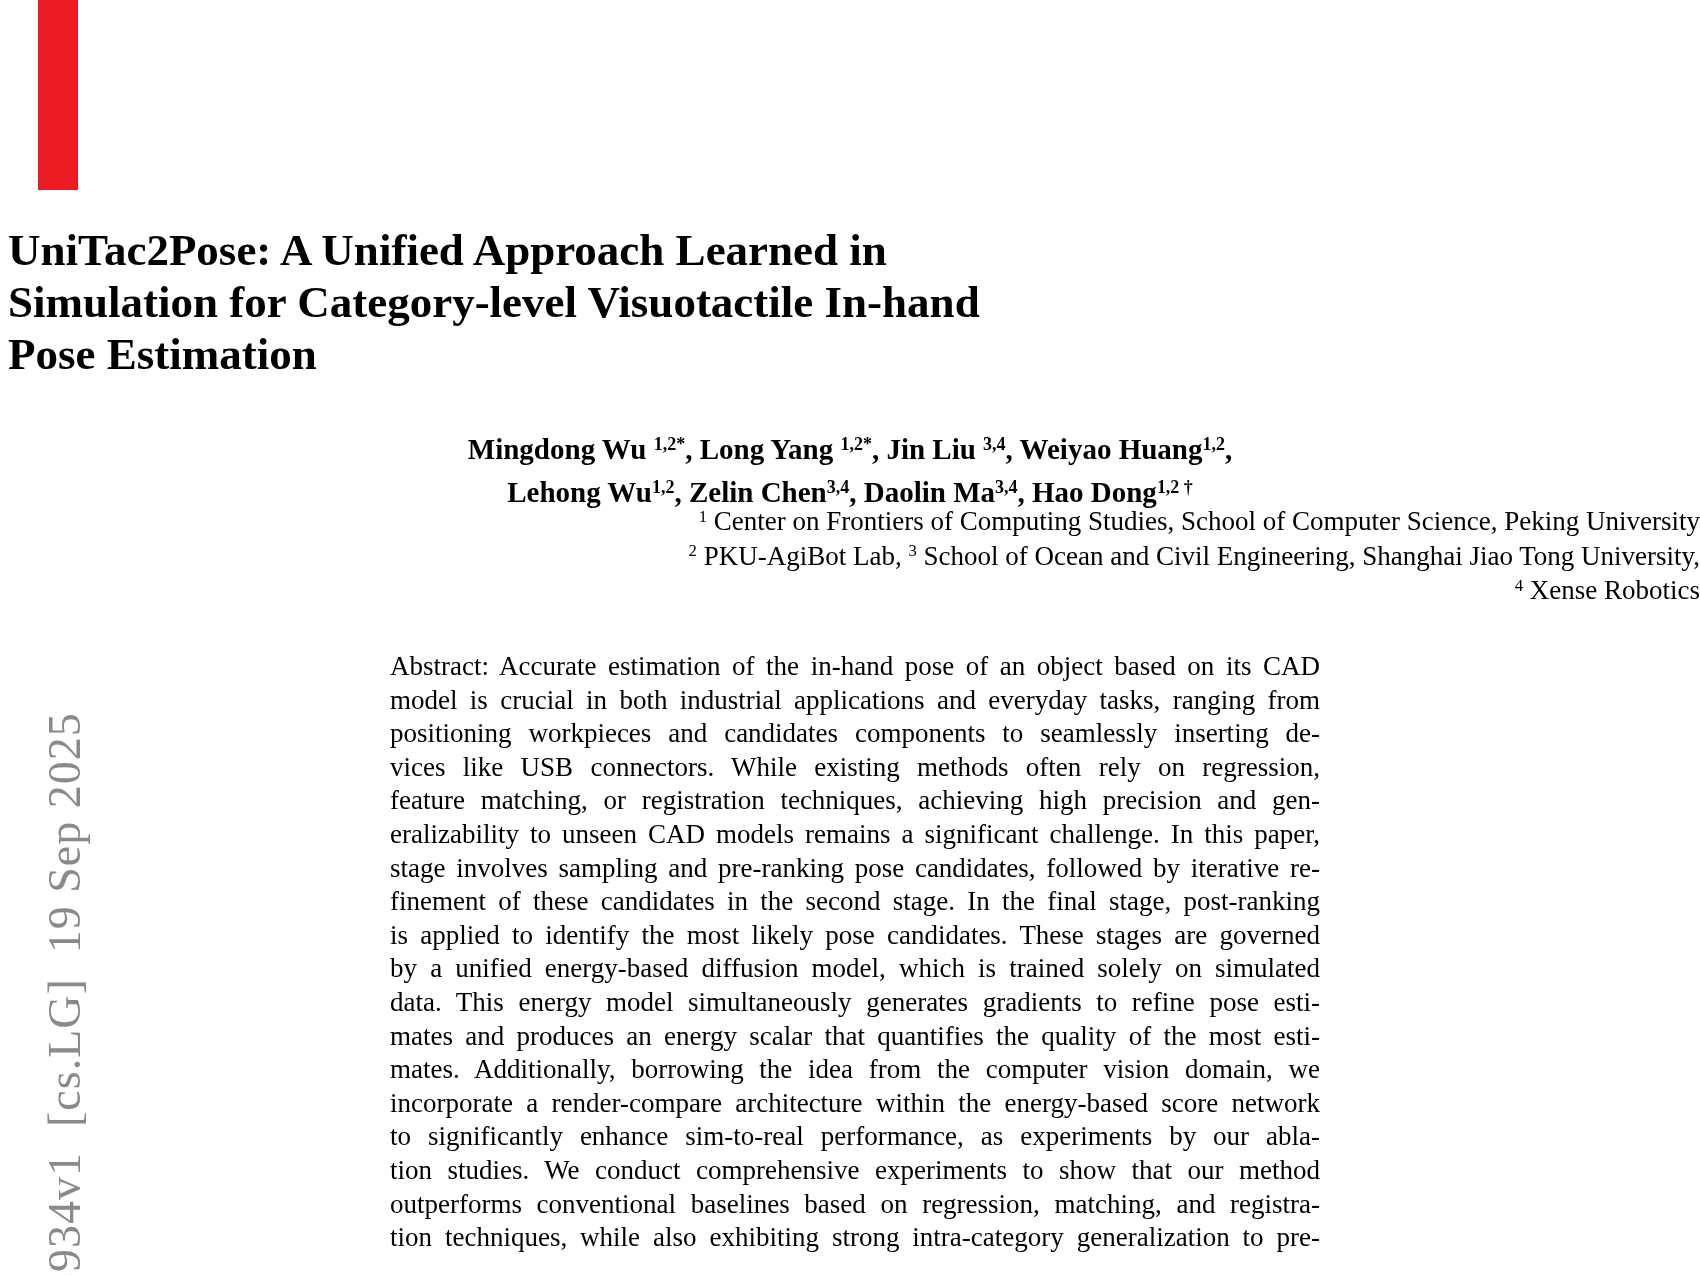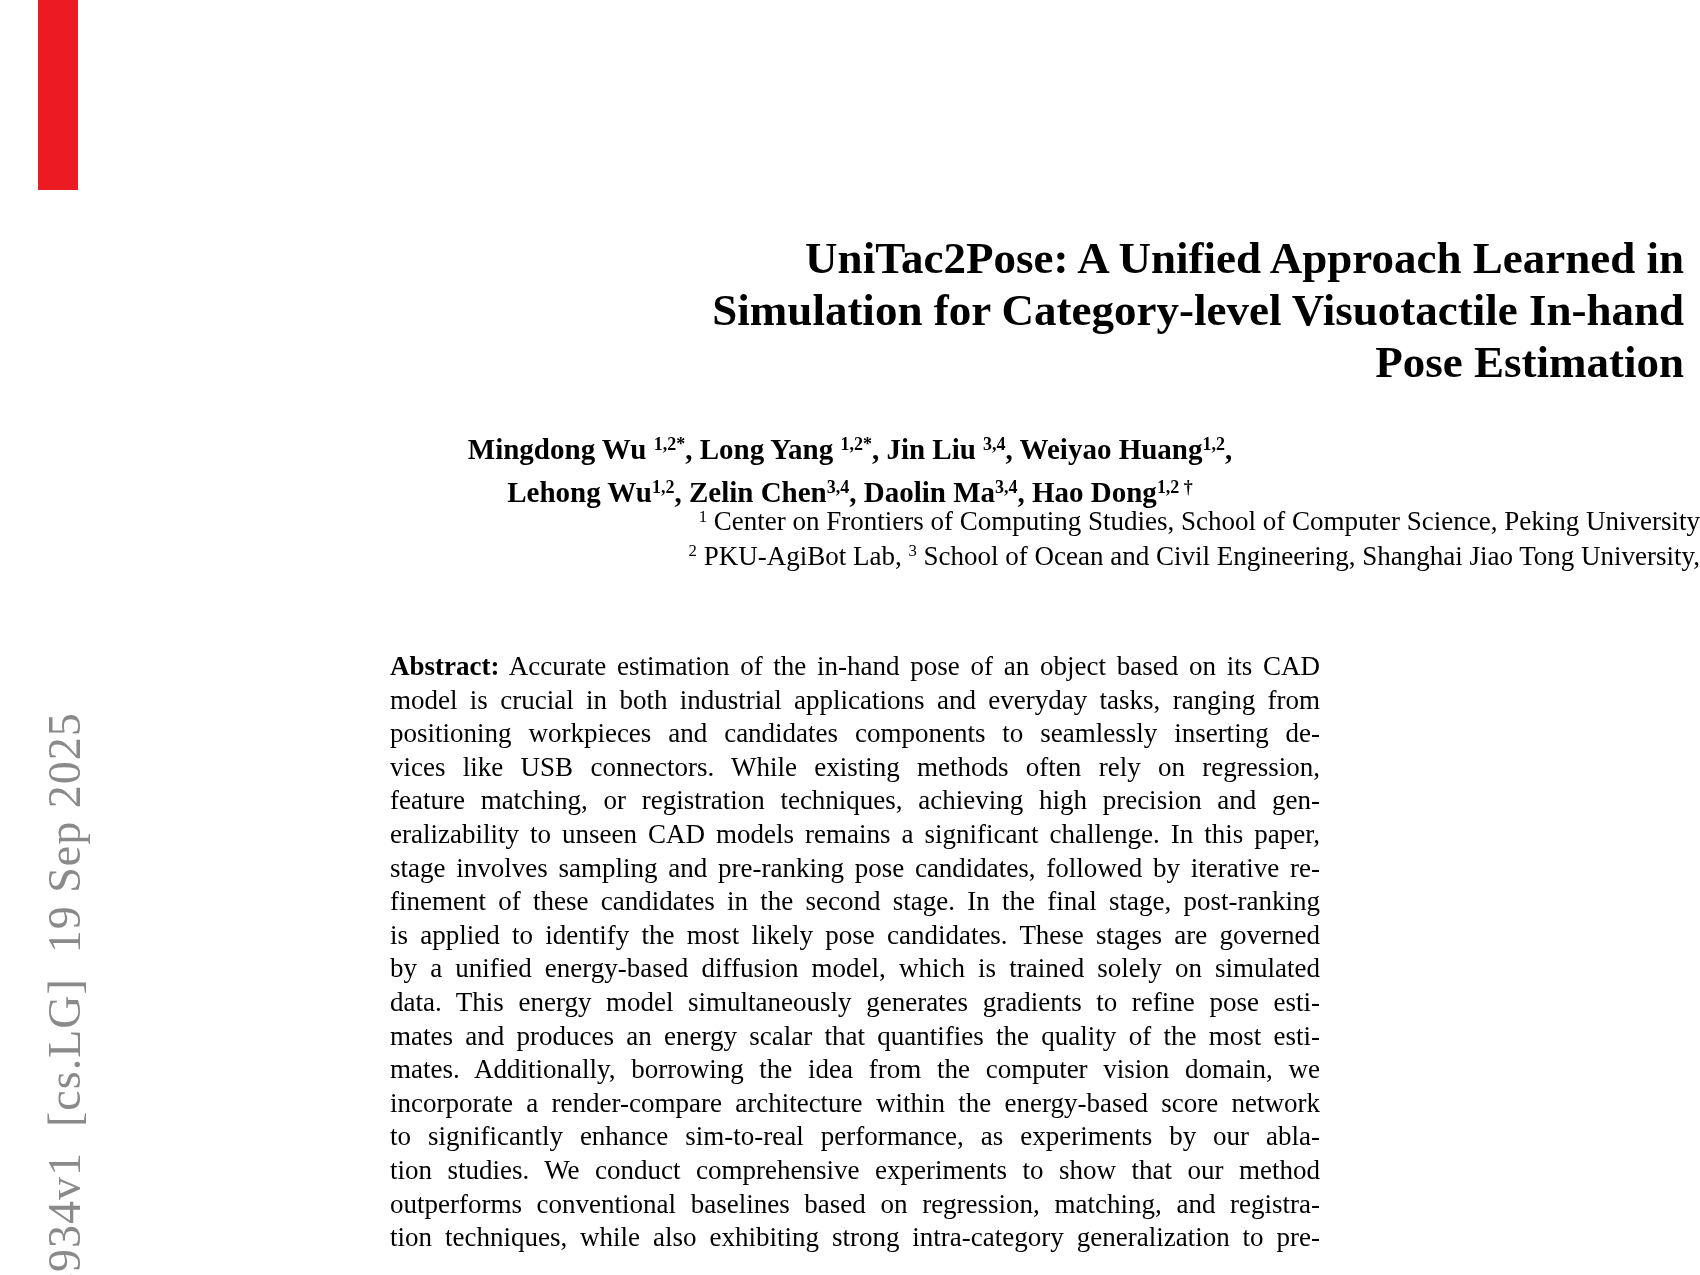--- a/index.html
+++ b/index.html
@@ -33,22 +33,22 @@
     line-height: 50px;
     white-space: pre;
     letter-spacing: 1px;
   }
 
   .title {
     position: absolute;
     left: 0;
     right: 0;
     top: 216px;
-    margin: 16px;
-    text-align: right;
+    margin: 8px;
+    text-align: left;
     font-size: 45px;
     line-height: 52px;
     font-weight: bold;
   }
 
   .authors {
     position: absolute;
     left: 0;
     right: 0;
     top: 430px;
@@ -80,41 +80,42 @@
     top: 650px;
     width: 930px;
     font-size: 27px;
     line-height: 33.6px;
   }
   .abs-line {
     text-align: justify;
     text-align-last: justify;
     white-space: normal;
   }
-  .abs-label { font-weight: bold; }
+  .abs-label { font-weight: normal; }
 </style>
 </head>
 <body>
 
 <div class="page" style="background: rgb(255, 255, 255); color: rgb(0, 0, 0);">
 
   <div class="red-bar" style="background: rgb(236, 27, 35);"></div>
 
   <div class="watermark" style="color: rgb(138, 138, 138);">5934v1  [cs.LG]  19 Sep 2025</div>
 
   <h1 class="title">UniTac2Pose: A Unified Approach Learned in<br>Simulation for Category-level Visuotactile In-hand<br>Pose Estimation</h1>
 
   <div class="authors">
     <div>Mingdong Wu <sup>1,2*</sup>, Long Yang <sup>1,2*</sup>, Jin Liu <sup>3,4</sup>, Weiyao Huang<sup>1,2</sup>,</div>
     <div>Lehong Wu<sup>1,2</sup>, Zelin Chen<sup>3,4</sup>, Daolin Ma<sup>3,4</sup>, Hao Dong<sup>1,2 †</sup></div>
   </div>
 
   <div class="affils">
     <div><sup>1</sup> Center on Frontiers of Computing Studies, School of Computer Science, Peking University</div>
     <div><sup>2</sup> PKU-AgiBot Lab, <sup>3</sup> School of Ocean and Civil Engineering, Shanghai Jiao Tong University,</div>
+    <div><sup>4</sup> Xense Robotics</div>
   </div>
 
   <div class="abstract" id="abstract">
       <div class="abs-line"><span class="abs-label">Abstract:</span> Accurate estimation of the in-hand pose of an object based on its CAD</div>
       <div class="abs-line">model is crucial in both industrial applications and everyday tasks, ranging from</div>
       <div class="abs-line">positioning workpieces and candidates components to seamlessly inserting de-</div>
       <div class="abs-line">vices like USB connectors. While existing methods often rely on regression,</div>
       <div class="abs-line">feature matching, or registration techniques, achieving high precision and gen-</div>
       <div class="abs-line">eralizability to unseen CAD models remains a significant challenge. In this paper,</div>
       <div class="abs-line">stage involves sampling and pre-ranking pose candidates, followed by iterative re-</div>

